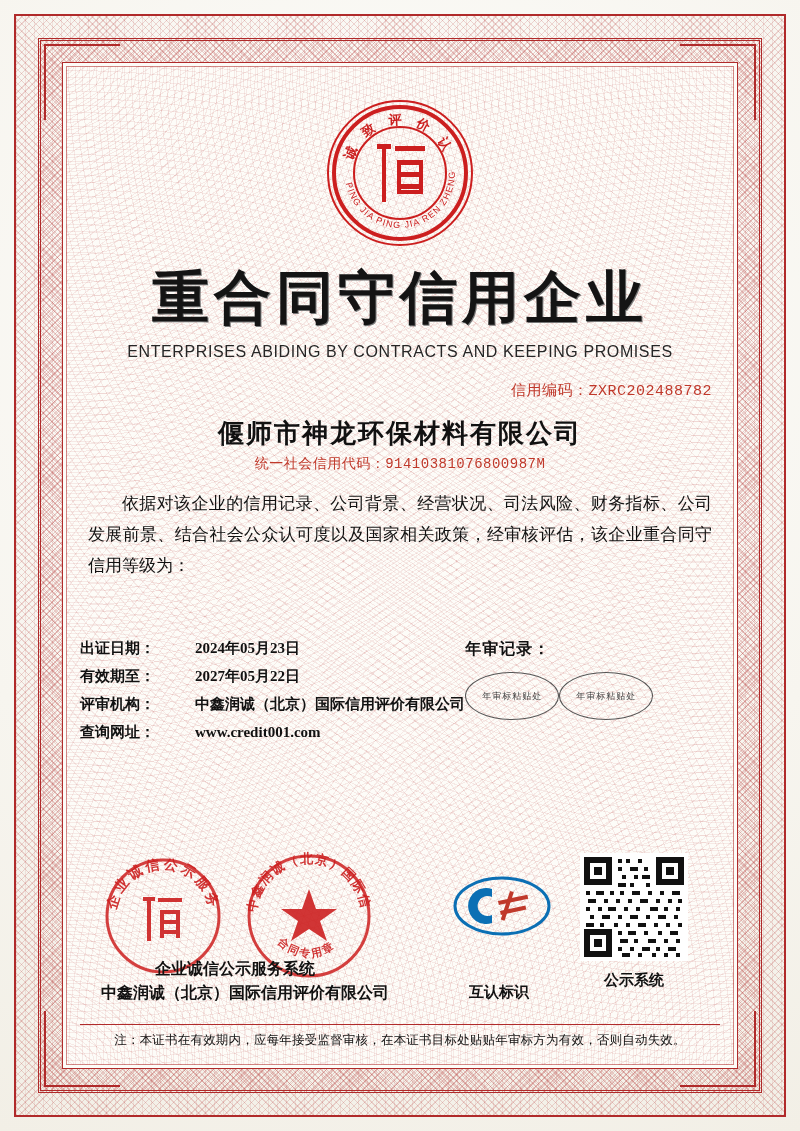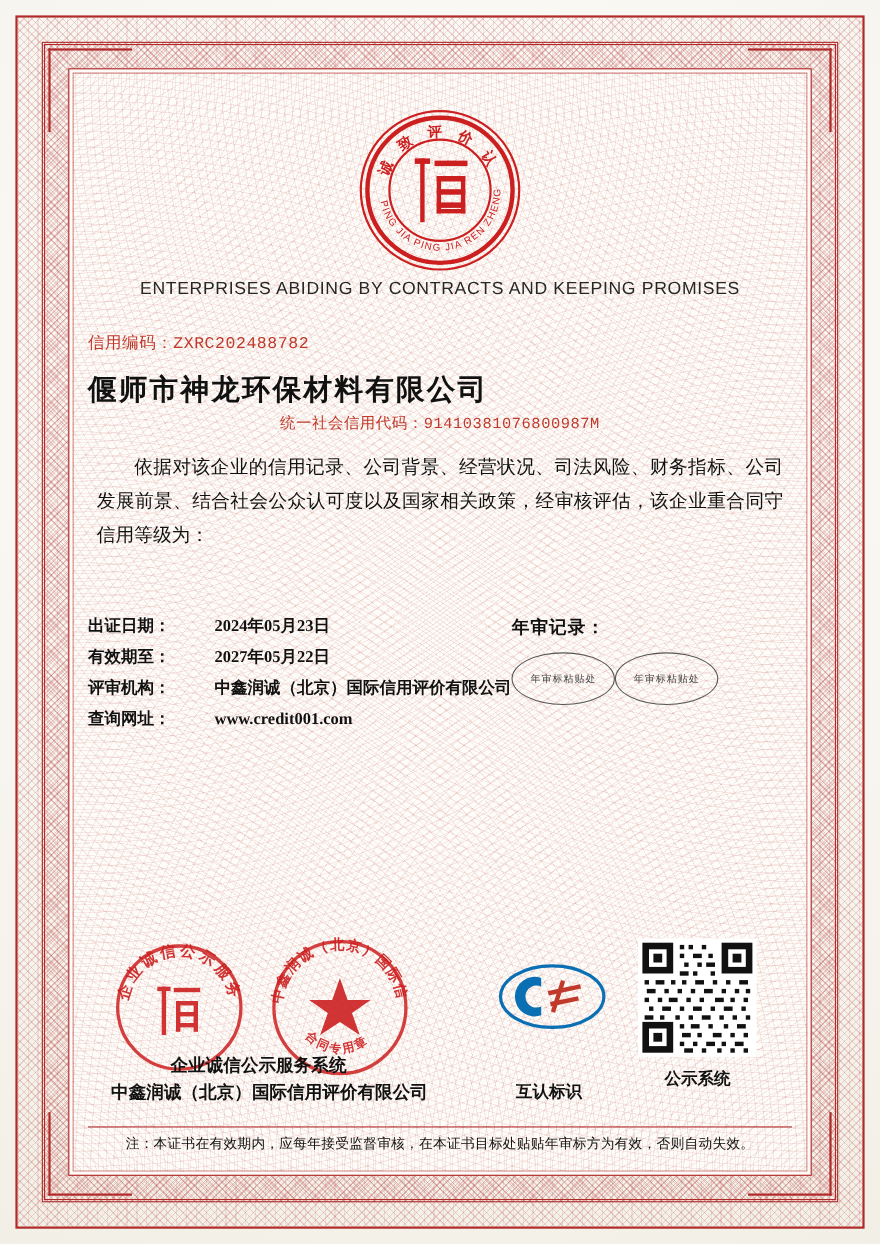--- a/index.html
+++ b/index.html
@@ -80,29 +80,31 @@
   }
   .title-en{
     text-align:center;
     font-family:"Liberation Sans",sans-serif;
     font-size:16px;
     letter-spacing:.6px;
     color:#262626;
     margin-top:6px;
   }
   .credit-no{
+    text-align:right;
     color:#c0392b;
     font-family:"Liberation Sans",sans-serif;
     font-size:15px;
     letter-spacing:.5px;
-    margin-top:30px;
+    margin-top:20px;
     padding-right:8px;
   }
   .credit-no .code{font-family:"Liberation Mono",monospace;font-size:15px;}
   .company{
+    text-align:center;
     font-family:"Liberation Sans",sans-serif;
     font-weight:bold;
     font-size:26px;
     letter-spacing:2px;
     color:#111;
     margin-top:16px;
   }
   .uscc{
     text-align:center;
     color:#c0392b;
@@ -225,20 +227,21 @@
             <rect x="72" y="74" width="26" height="5" fill="#cc1f1f"></rect>
             <rect x="72" y="86" width="26" height="5" fill="#cc1f1f"></rect>
             <rect x="72" y="62" width="4" height="34" fill="#cc1f1f"></rect>
             <rect x="94" y="62" width="4" height="34" fill="#cc1f1f"></rect>
             <rect x="72" y="92" width="26" height="4" fill="#cc1f1f"></rect>
           </g>
         </svg>
       </div>
     </div>
 
+    <div class="title-cn">重合同守信用企业</div>
     <div class="title-en">ENTERPRISES ABIDING BY CONTRACTS AND KEEPING PROMISES</div>
 
     <div class="credit-no">
       <span>信用编码：</span><span class="code">ZXRC202488782</span>
     </div>
 
     <div class="company">偃师市神龙环保材料有限公司</div>
     <div class="uscc">
       <span>统一社会信用代码：</span><span class="num">91410381076800987M</span>
     </div>

